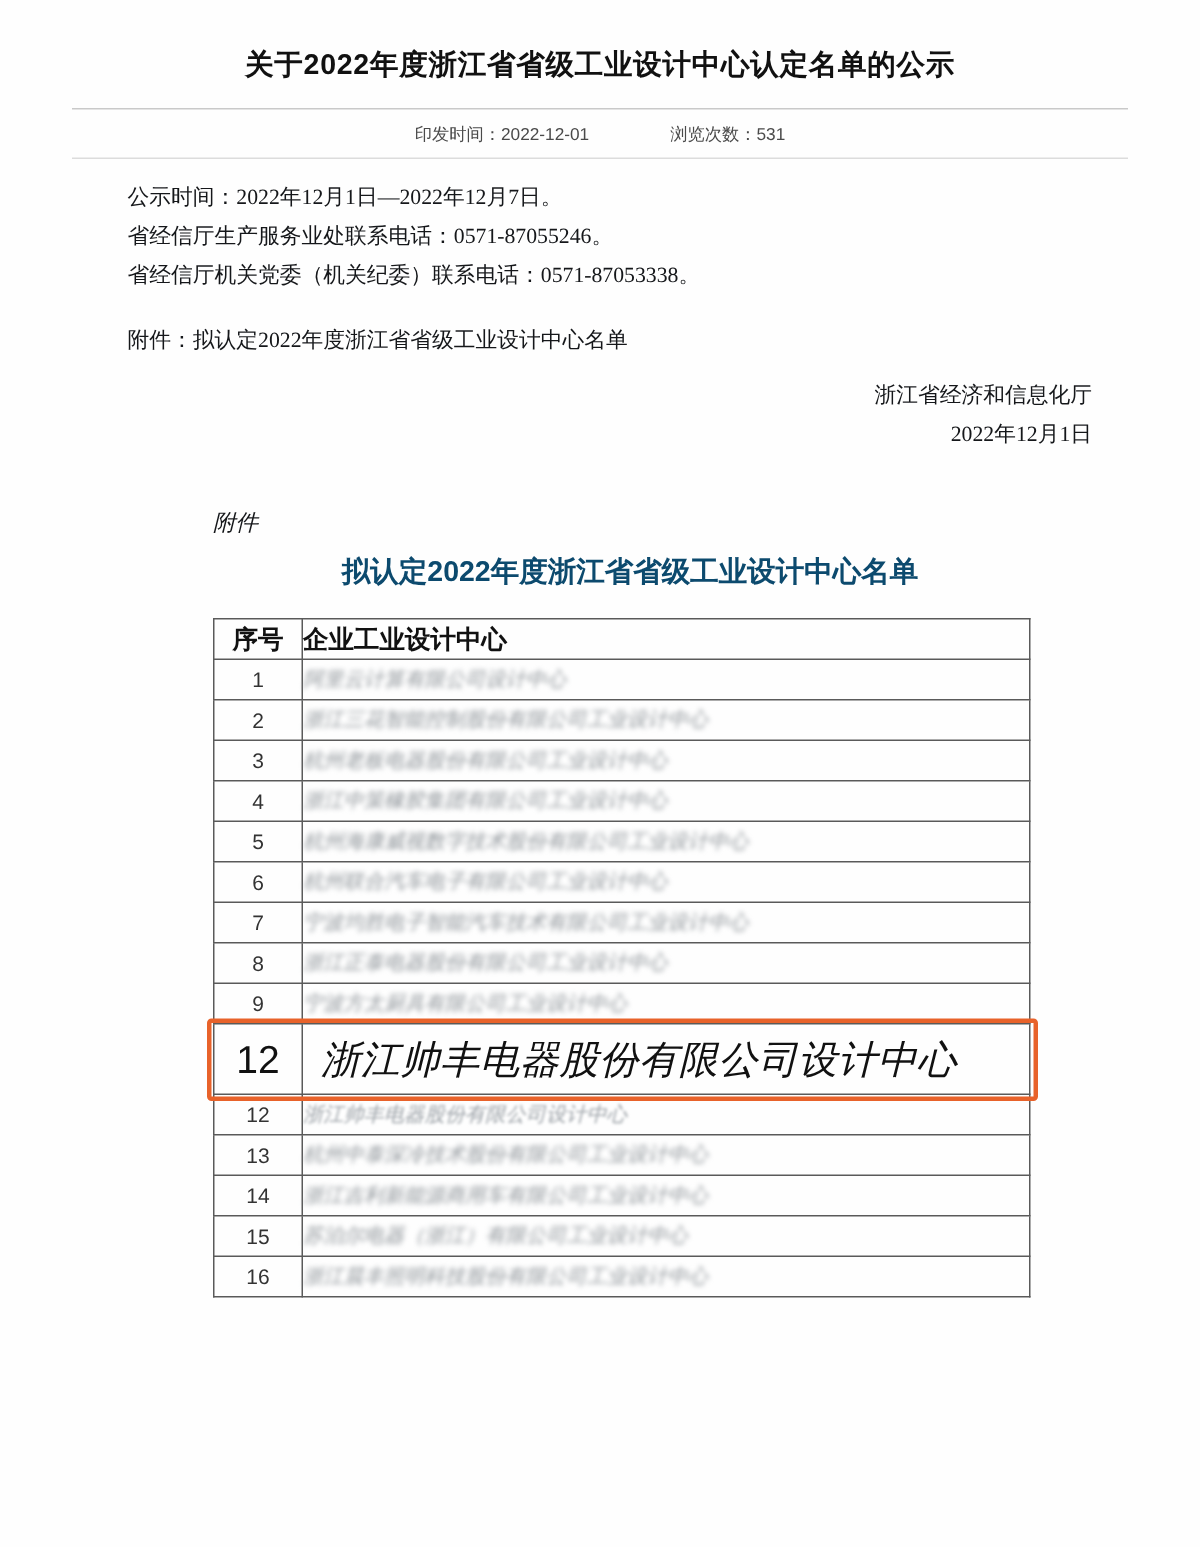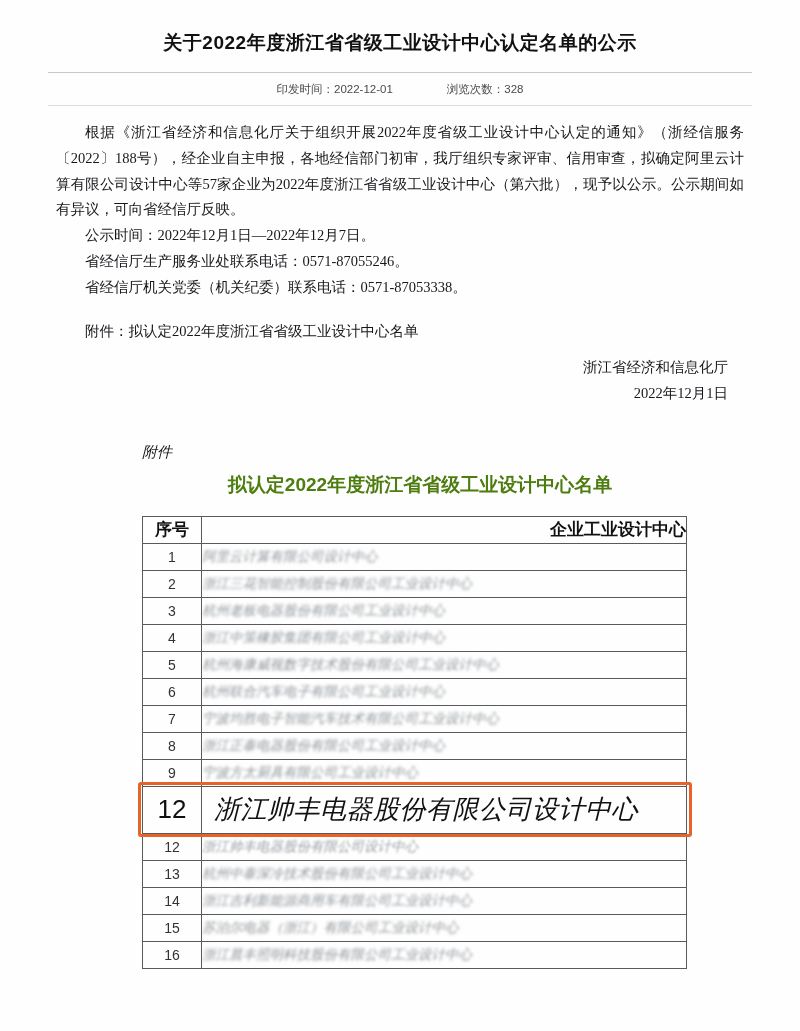--- a/index.html
+++ b/index.html
@@ -81,21 +81,21 @@
     font-size: 15px;
     color: #15171a;
     font-family: "Liberation Sans", "DejaVu Sans", sans-serif;
     font-style: italic;
   }
   .attach-title {
     text-align: center;
     font-size: 19px;
     font-weight: bold;
     padding: 10px 0 0 40px;
-    color: #4d7c0f;
+    color: #0c4a6e;
     font-family: "Liberation Sans", "DejaVu Sans", sans-serif;
   }
   
   .table-wrap {
     margin: 18px 0 0 142px;
     width: 545px;
     position: relative;
   }
   table.list {
     border-collapse: collapse;
@@ -112,21 +112,21 @@
     text-align: center;
   }
   .hdr {
     font-weight: bold;
     font-size: 17px;
     height: 34px;
     font-family: "Liberation Sans", "DejaVu Sans", sans-serif;
     color: #111;
   }
   .hdr-name {
-    text-align: right;
+    text-align: left;
     margin-top: 32px;
   }
   .row-num {
     font-size: 14px;
     color: #333;
     font-family: "Liberation Sans", "DejaVu Sans", sans-serif;
   }
   .row-name {
     font-size: 13.5px;
     padding-left: 10px;
@@ -170,26 +170,25 @@
 </head>
 <body>
 
 <div class="page">
 
   <div class="doc-title">关于2022年度浙江省省级工业设计中心认定名单的公示</div>
   <div class="title-rule"></div>
 
   <div class="meta-row">
     <span>印发时间：2022-12-01</span>
-    <span>浏览次数：328</span>
+    <span>浏览次数：531</span>
   </div>
   <div class="meta-rule"></div>
 
   <div class="body-block">
-    <p class="indent">根据《浙江省经济和信息化厅关于组织开展2022年度省级工业设计中心认定的通知》（浙经信服务〔2022〕188号），经企业自主申报，各地经信部门初审，我厅组织专家评审、信用审查，拟确定阿里云计算有限公司设计中心等57家企业为2022年度浙江省省级工业设计中心（第六批），现予以公示。公示期间如有异议，可向省经信厅反映。</p>
     <p class="indent sp-top">公示时间：2022年12月1日—2022年12月7日。</p>
     <p class="indent">省经信厅生产服务业处联系电话：0571-87055246。</p>
     <p class="indent">省经信厅机关党委（机关纪委）联系电话：0571-87053338。</p>
     <div class="blank-line"></div>
     <p class="indent">附件：拟认定2022年度浙江省省级工业设计中心名单</p>
   </div>
 
   <div class="sign-block">
     <div>浙江省经济和信息化厅</div>
     <div>2022年12月1日</div>

